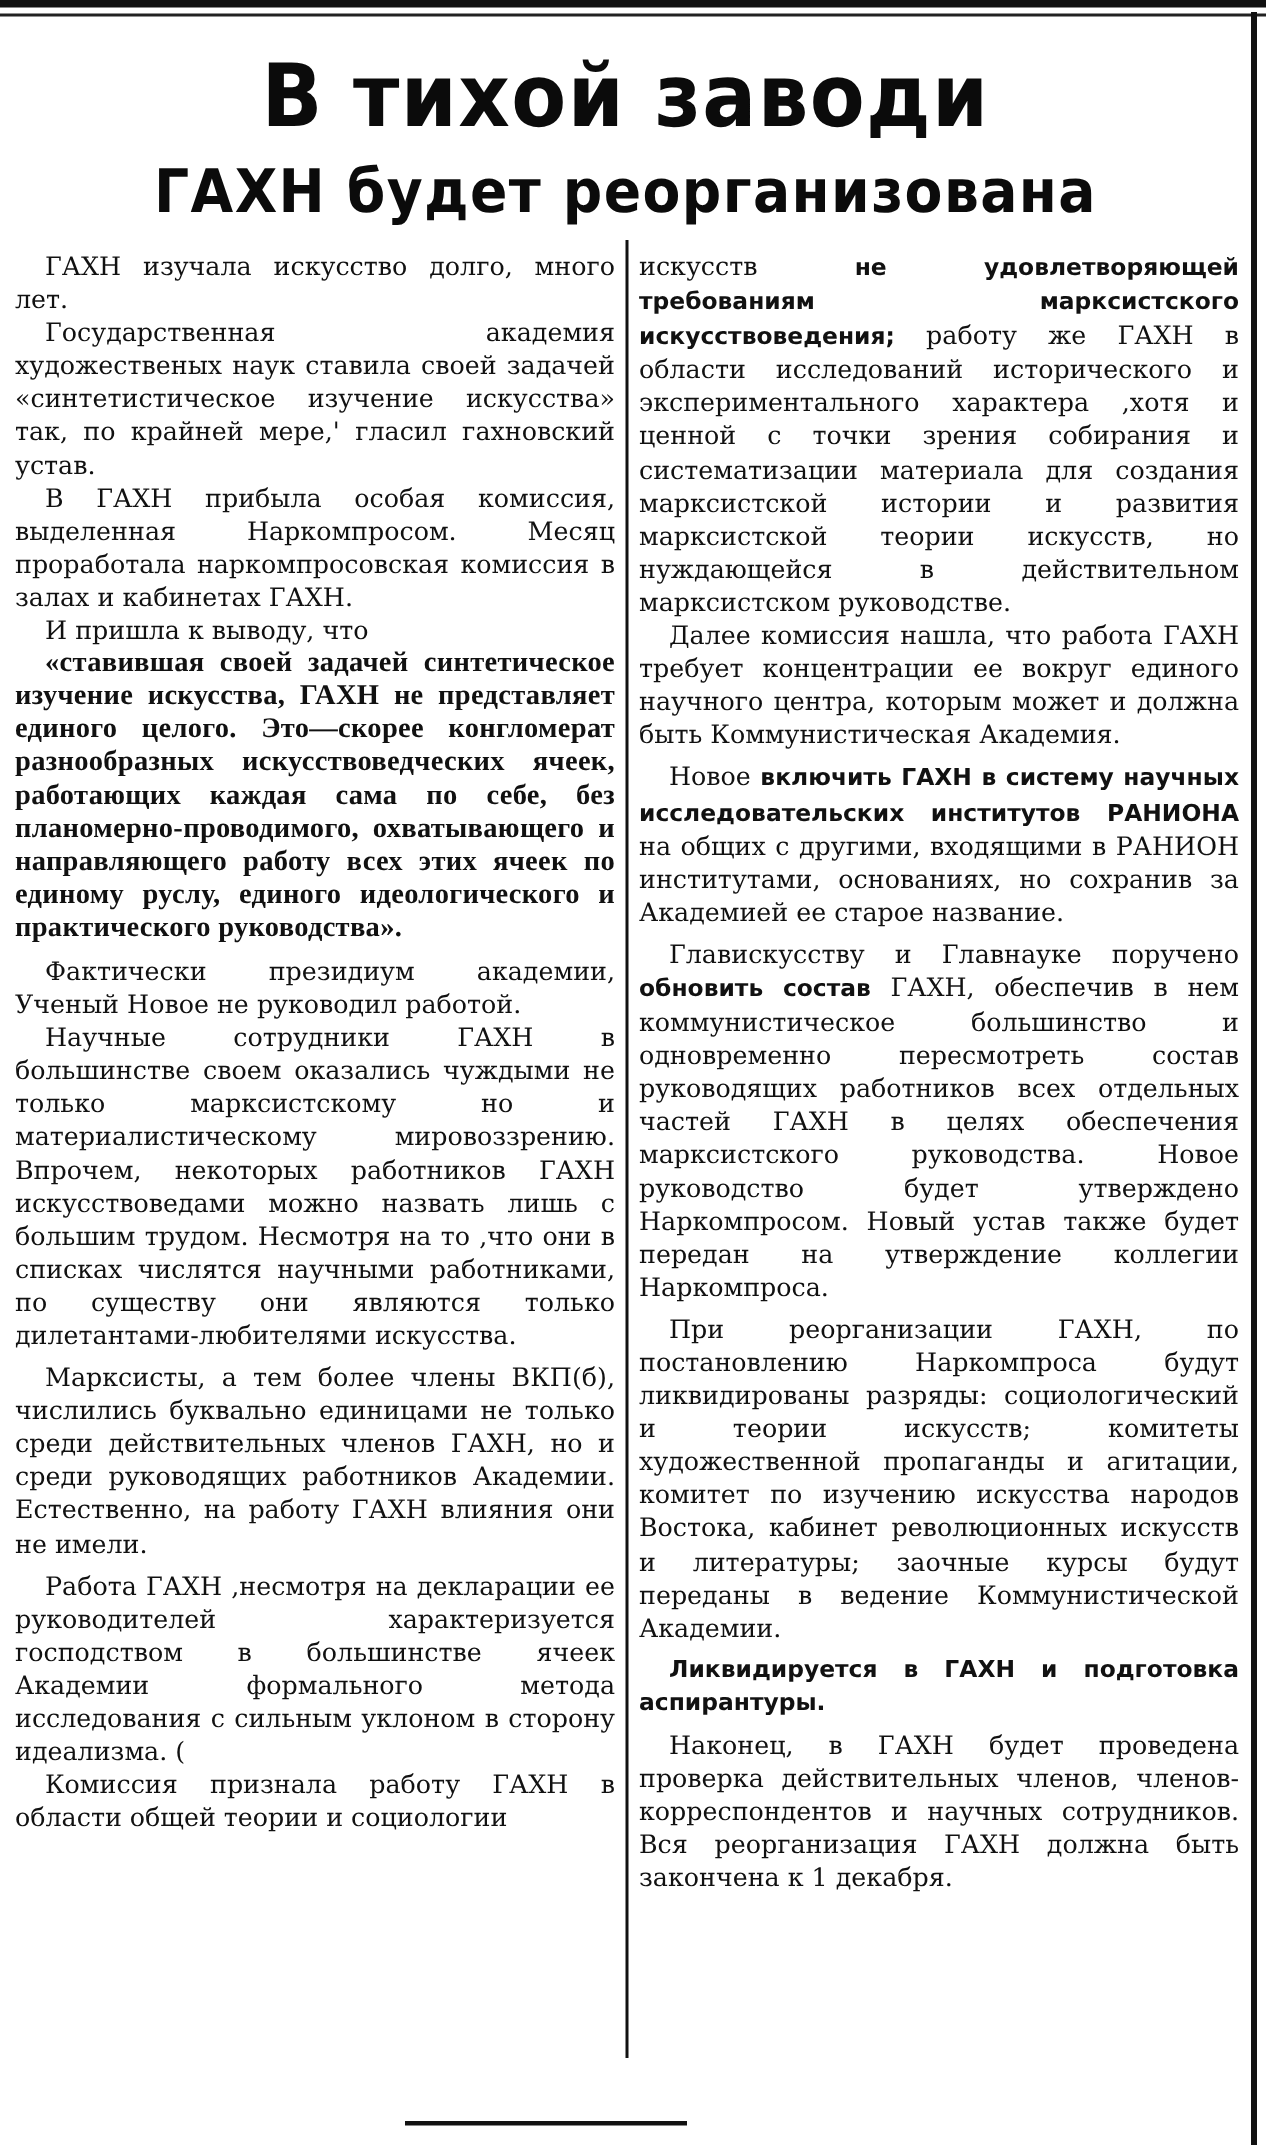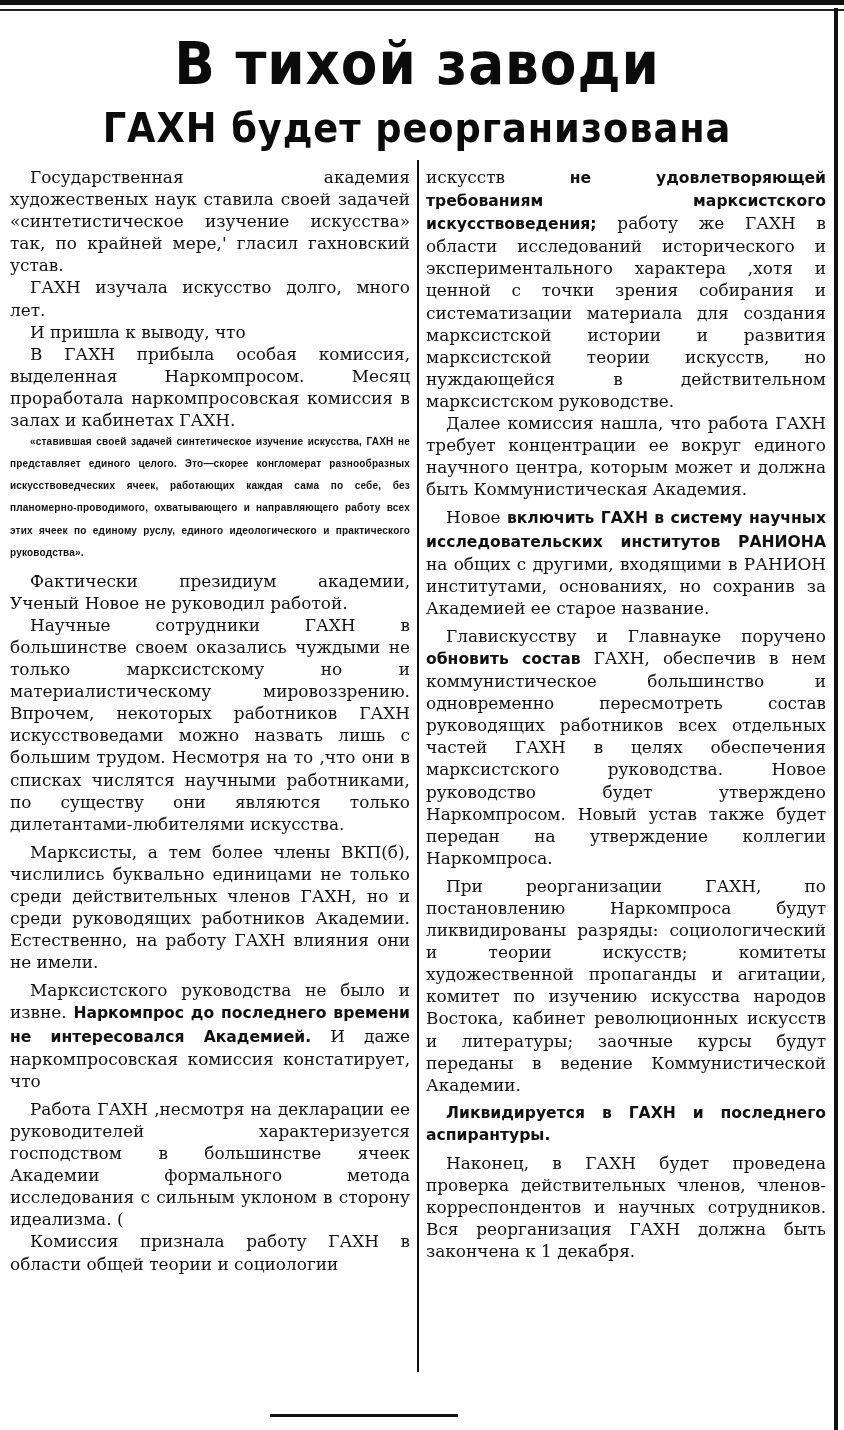--- a/index.html
+++ b/index.html
@@ -13,54 +13,53 @@
               color: #0b0b0b; transform-origin: center; }
   .headline.h1 { top: 30px; font-size: 58px; letter-spacing: 1px; transform: scaleX(0.92); }
   .headline.h2 { top: 105px; font-size: 40px; letter-spacing: 1px; transform: scaleX(0.92); }
   .col { position: absolute; top: 166px; font-size: 16.9px; line-height: 22.1px; text-align: justify; }
   .col.left { left: 10px; width: 400px; }
   .col.right { left: 426px; width: 400px; }
   .col-divider { position: absolute; left: 417px; top: 160px; width: 2px; height: 1212px; background: #111; }
   p { margin: 0; text-indent: 20px; hyphens: manual; }
   p.gap { margin-top: 6px; }
   p.noindent { text-indent: 0; }
-  .b { font-family: Liberation Sans, sans-serif; font-weight: bold; font-size: 10px; letter-spacing: 0.2px; }
+  .b { font-family: Liberation Serif, serif; font-weight: bold; font-size: 19px; letter-spacing: 0.2px; }
   .bs { font-family: "DejaVu Sans", "Liberation Sans", sans-serif; font-weight: bold; font-size: 15.6px; }
   .bottom-rule { position: absolute; left: 270px; top: 1414px; width: 188px; height: 3px; background: #111; }
 </style>
 </head>
 <body>
 
 <div class="top-rule"></div>
 <div class="top-rule2"></div>
 <div class="right-border"></div>
 
 <div class="headline h1">В тихой заводи</div>
 <div class="headline h2">ГАХН будет реорганизована</div>
 
 <div class="col-divider"></div>
 
 <div class="col left">
+  <p>ГАХН изучала искусство долго, много лет.</p>
   <p>Государственная академия художественых наук ставила своей задачей «синтетистическое изучение искусства» так, по крайней мере,' гласил гахновский устав.</p>
-  <p>ГАХН изучала искусство долго, много лет.</p>
+  <p>В ГАХН прибыла особая комиссия, выделенная Наркомпросом. Месяц проработала наркомпросовская комиссия в залах и кабинетах ГАХН.</p>
   <p>И пришла к выводу, что</p>
-  <p>В ГАХН прибыла особая комиссия, выделенная Наркомпросом. Месяц проработала наркомпросовская комиссия в залах и кабинетах ГАХН.</p>
   <p class="b">«ставившая своей задачей синтетическое изучение искусства, ГАХН не представляет единого целого. Это—скорее конгломерат разнообразных искусствоведческих ячеек, работающих каждая сама по себе, без планомерно-проводимого, охватывающего и направляющего работу всех этих ячеек по единому руслу, единого идеологического и практического руководства».</p>
   <p class="gap">Фактически президиум академии, Ученый Новое не руководил работой.</p>
   <p>Научные сотрудники ГАХН в большинстве своем оказались чуждыми не только марксистскому но и материалистическому мировоззрению. Впрочем, некоторых работников ГАХН искусствоведами можно назвать лишь с большим трудом. Несмотря на то ,что они в списках числятся научными работниками, по существу они являются только дилетантами-любителями искусства.</p>
   <p class="gap">Марксисты, а тем более члены ВКП(б), числились буквально единицами не только среди действительных членов ГАХН, но и среди руководящих работников Академии. Естественно, на работу ГАХН влияния они не имели.</p>
-  <p class="gap"><span>Марксистского руководства не было и извне. </span><span class="bs">Наркомпрос до последнего времени не интересовался Академией.</span><span> И даже наркомпросовская комиссия констатирует, что</span></p>
   <p class="gap"><span>Работа ГАХН ,несмотря на декларации ее руководителей характеризуется господством в большинстве ячеек Академии формального метода исследования с сильным уклоном в сторону идеализма.</span> <span>(</span></p>
   <p>Комиссия признала работу ГАХН в области общей теории и социологии</p>
 </div>
 
 <div class="col right">
   <p class="noindent"><span>искусств </span><span class="bs">не удовлетворяющей требованиям марксистского искусствоведения;</span><span> работу же ГАХН в области исследований исторического и экспериментального характера ,хотя и ценной с точки зрения собирания и систематизации материала для создания марксистской истории и развития марксистской теории искусств, но нуждающейся в действительном марксистском руководстве.</span></p>
   <p>Далее комиссия нашла, что работа ГАХН требует концентрации ее вокруг единого научного центра, которым может и должна быть Коммунистическая Академия.</p>
   <p class="gap"><span>Новое </span><span class="bs">включить ГАХН в систему научных исследовательских институтов РАНИОНА</span><span> на общих с другими, входящими в РАНИОН институтами, основаниях, но сохранив за Академией ее старое название.</span></p>
   <p class="gap"><span>Главискусству и Главнауке поручено </span><span class="bs">обновить состав</span><span> ГАХН, обеспечив в нем коммунистическое большинство и одновременно пересмотреть состав руководящих работников всех отдельных частей ГАХН в целях обеспечения марксистского руководства. Новое руководство будет утверждено Наркомпросом. Новый устав также будет передан на утверждение коллегии Наркомпроса.</span></p>
   <p class="gap">При реорганизации ГАХН, по постановлению Наркомпроса будут ликвидированы разряды: социологический и теории искусств; комитеты художественной пропаганды и агитации, комитет по изучению искусства народов Востока, кабинет революционных искусств и литературы; заочные курсы будут переданы в ведение Коммунистической Академии.</p>
-  <p class="gap bs">Ликвидируется в ГАХН и последнего аспирантуры.</p>
+  <p class="gap bs">Ликвидируется в ГАХН и подготовка аспирантуры.</p>
   <p class="gap">Наконец, в ГАХН будет проведена проверка действительных членов, членов-корреспондентов и научных сотрудников. Вся реорганизация ГАХН должна быть закончена к 1 декабря.</p>
 
 </div>
 
 <div class="bottom-rule"></div>
 
 </body></html>

